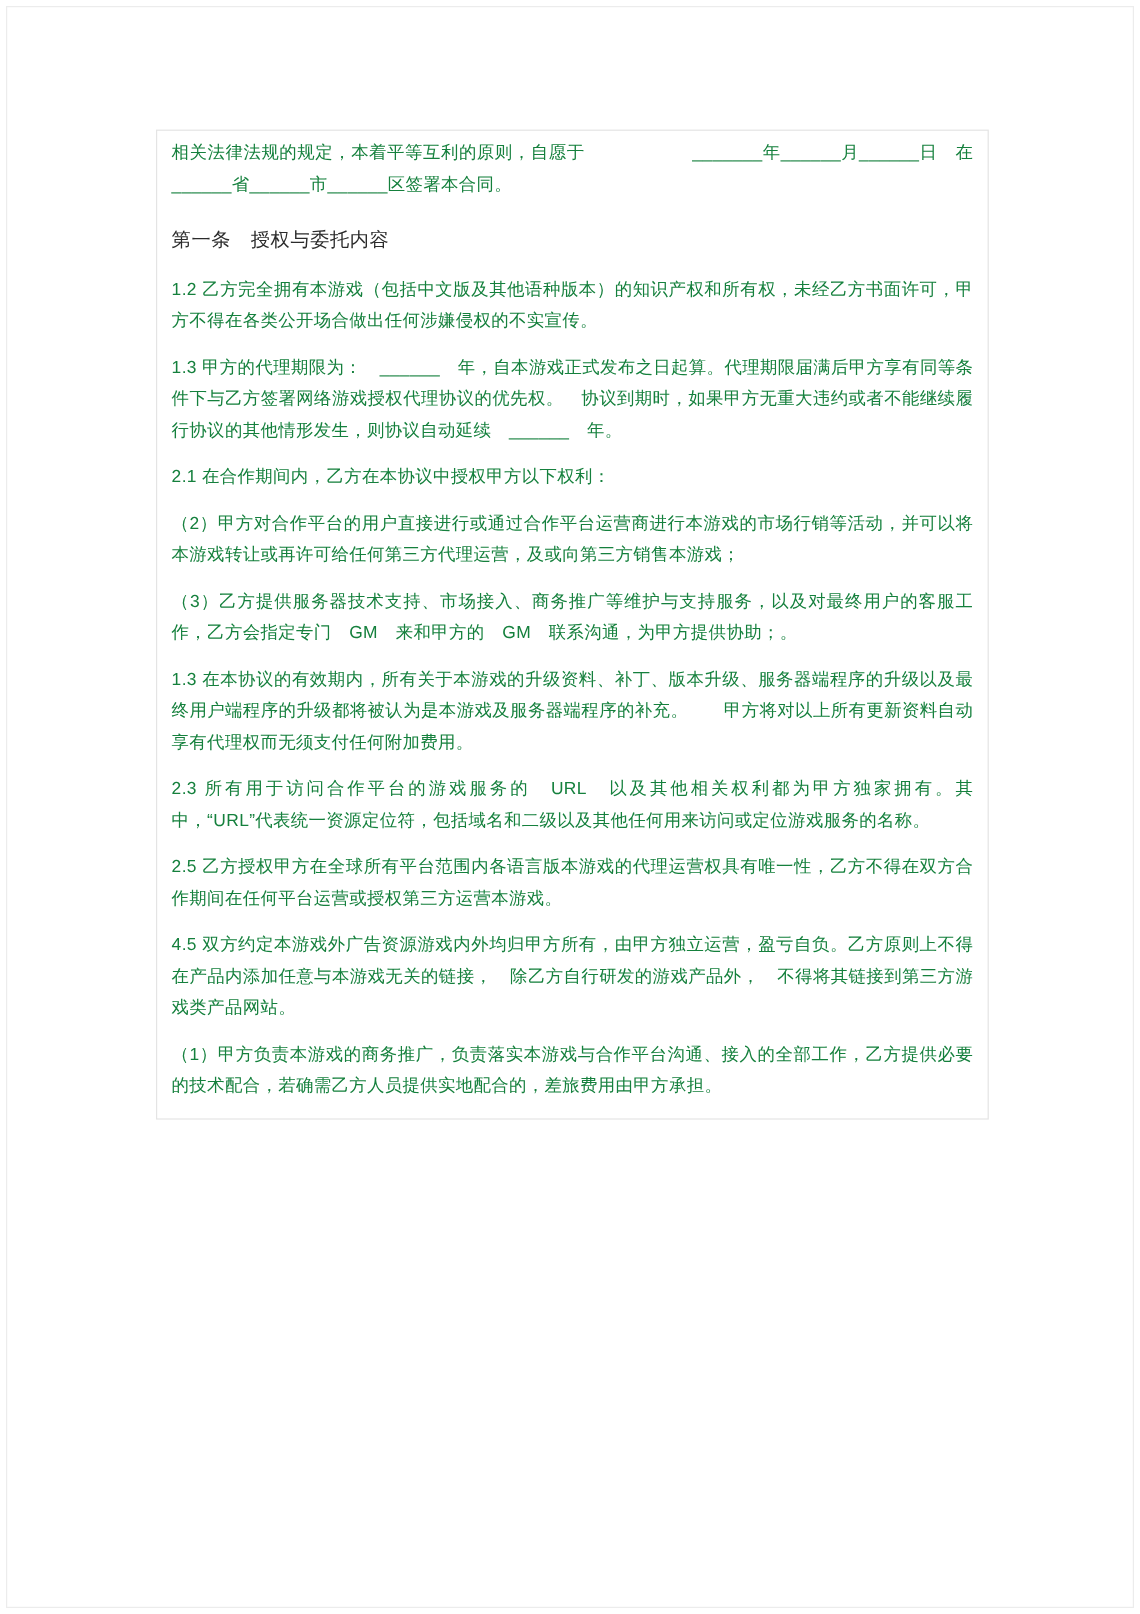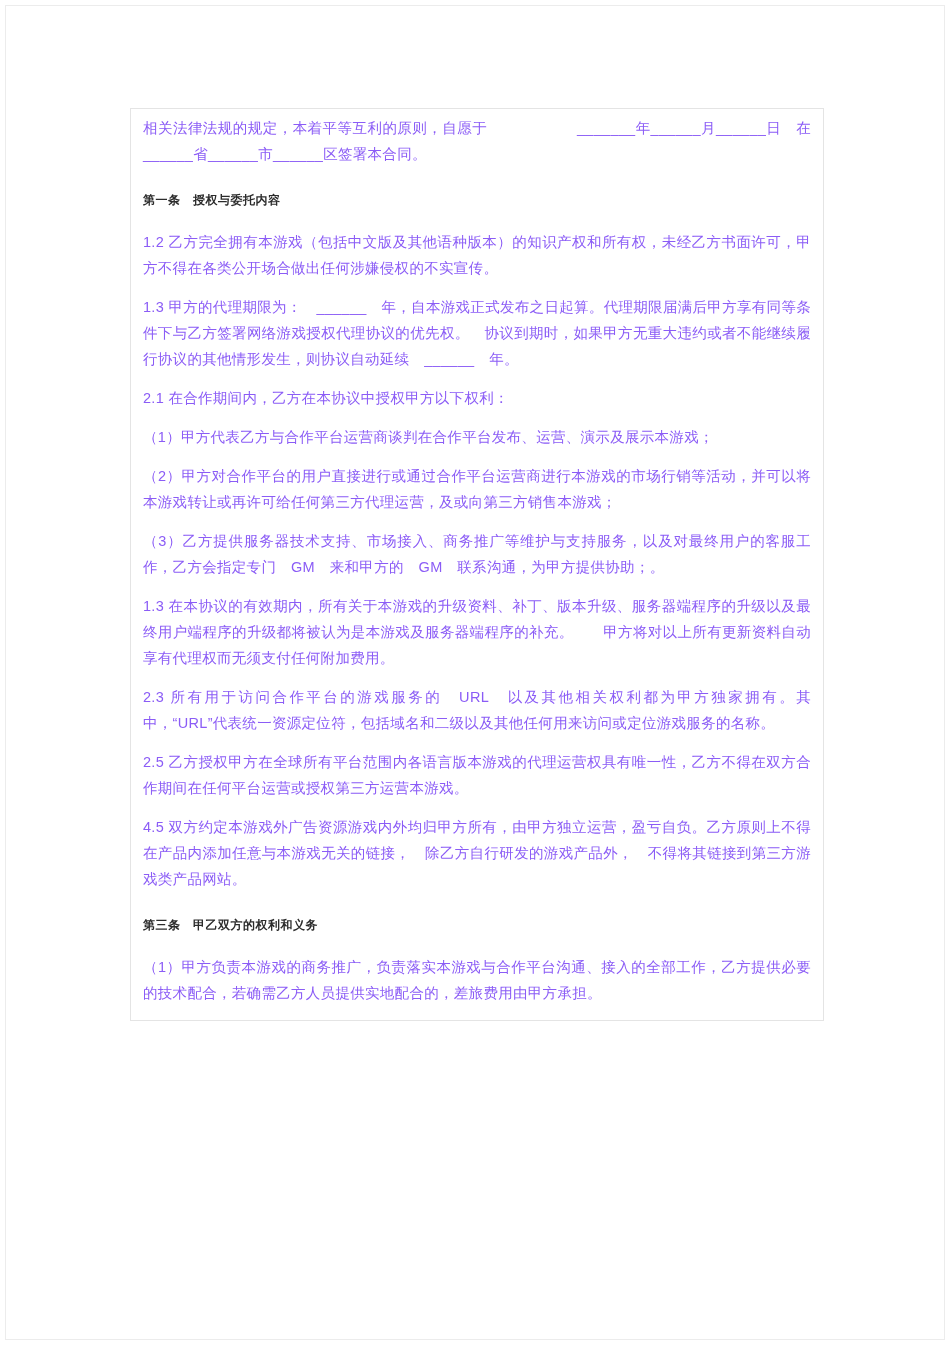--- a/index.html
+++ b/index.html
@@ -31,51 +31,49 @@
     width: 694px;
     box-sizing: border-box;
     border: 1px solid #e4e4e4;
     padding: 6px 12px 14px 12px;
     background: #ffffff;
   }
   .para {
     margin: 0 0 13px 0;
     font-size: 14.5px;
     line-height: 26px;
-    color: #8b5cf6;
+    color: #15803d;
     text-align: justify;
     letter-spacing: 0.3px;
     white-space: pre-wrap;
   }
   .heading {
     margin: 20px 0 15px 0;
-    font-size: 12px;
+    font-size: 16px;
     line-height: 27px;
-    font-weight: bold;
+    font-weight: normal;
     color: #2b2b2b;
     letter-spacing: 0.5px;
     white-space: pre-wrap;
   }
   .para:last-child { margin-bottom: 0; }
 </style>
 </head>
 <body>
 
 <div class="page">
   <div class="page-edge"></div>
   <div class="content-frame">
 
   <div class="para">相关法律法规的规定，本着平等互利的原则，自愿于　　　　　　_______年______月______日　在______省______市______区签署本合同。</div>
       <div class="heading">第一条　授权与委托内容</div>
       <div class="para">1.2 乙方完全拥有本游戏（包括中文版及其他语种版本）的知识产权和所有权，未经乙方书面许可，甲方不得在各类公开场合做出任何涉嫌侵权的不实宣传。</div>
       <div class="para">1.3 甲方的代理期限为：　______　年，自本游戏正式发布之日起算。代理期限届满后甲方享有同等条件下与乙方签署网络游戏授权代理协议的优先权。　协议到期时，如果甲方无重大违约或者不能继续履行协议的其他情形发生，则协议自动延续　______　年。</div>
       <div class="para">2.1 在合作期间内，乙方在本协议中授权甲方以下权利：</div>
-      <div class="para">（1）甲方代表乙方与合作平台运营商谈判在合作平台发布、运营、演示及展示本游戏；</div>
       <div class="para">（2）甲方对合作平台的用户直接进行或通过合作平台运营商进行本游戏的市场行销等活动，并可以将本游戏转让或再许可给任何第三方代理运营，及或向第三方销售本游戏；</div>
       <div class="para">（3）乙方提供服务器技术支持、市场接入、商务推广等维护与支持服务，以及对最终用户的客服工作，乙方会指定专门　GM　来和甲方的　GM　联系沟通，为甲方提供协助；。</div>
       <div class="para">1.3 在本协议的有效期内，所有关于本游戏的升级资料、补丁、版本升级、服务器端程序的升级以及最终用户端程序的升级都将被认为是本游戏及服务器端程序的补充。　　甲方将对以上所有更新资料自动享有代理权而无须支付任何附加费用。</div>
       <div class="para">2.3 所有用于访问合作平台的游戏服务的　URL　以及其他相关权利都为甲方独家拥有。其中，“URL”代表统一资源定位符，包括域名和二级以及其他任何用来访问或定位游戏服务的名称。</div>
       <div class="para">2.5 乙方授权甲方在全球所有平台范围内各语言版本游戏的代理运营权具有唯一性，乙方不得在双方合作期间在任何平台运营或授权第三方运营本游戏。</div>
       <div class="para">4.5 双方约定本游戏外广告资源游戏内外均归甲方所有，由甲方独立运营，盈亏自负。乙方原则上不得在产品内添加任意与本游戏无关的链接，　除乙方自行研发的游戏产品外，　不得将其链接到第三方游戏类产品网站。</div>
-      <div class="heading">第三条　甲乙双方的权利和义务</div>
       <div class="para">（1）甲方负责本游戏的商务推广，负责落实本游戏与合作平台沟通、接入的全部工作，乙方提供必要的技术配合，若确需乙方人员提供实地配合的，差旅费用由甲方承担。</div>
     </div>
 </div>
 
 </body></html>

